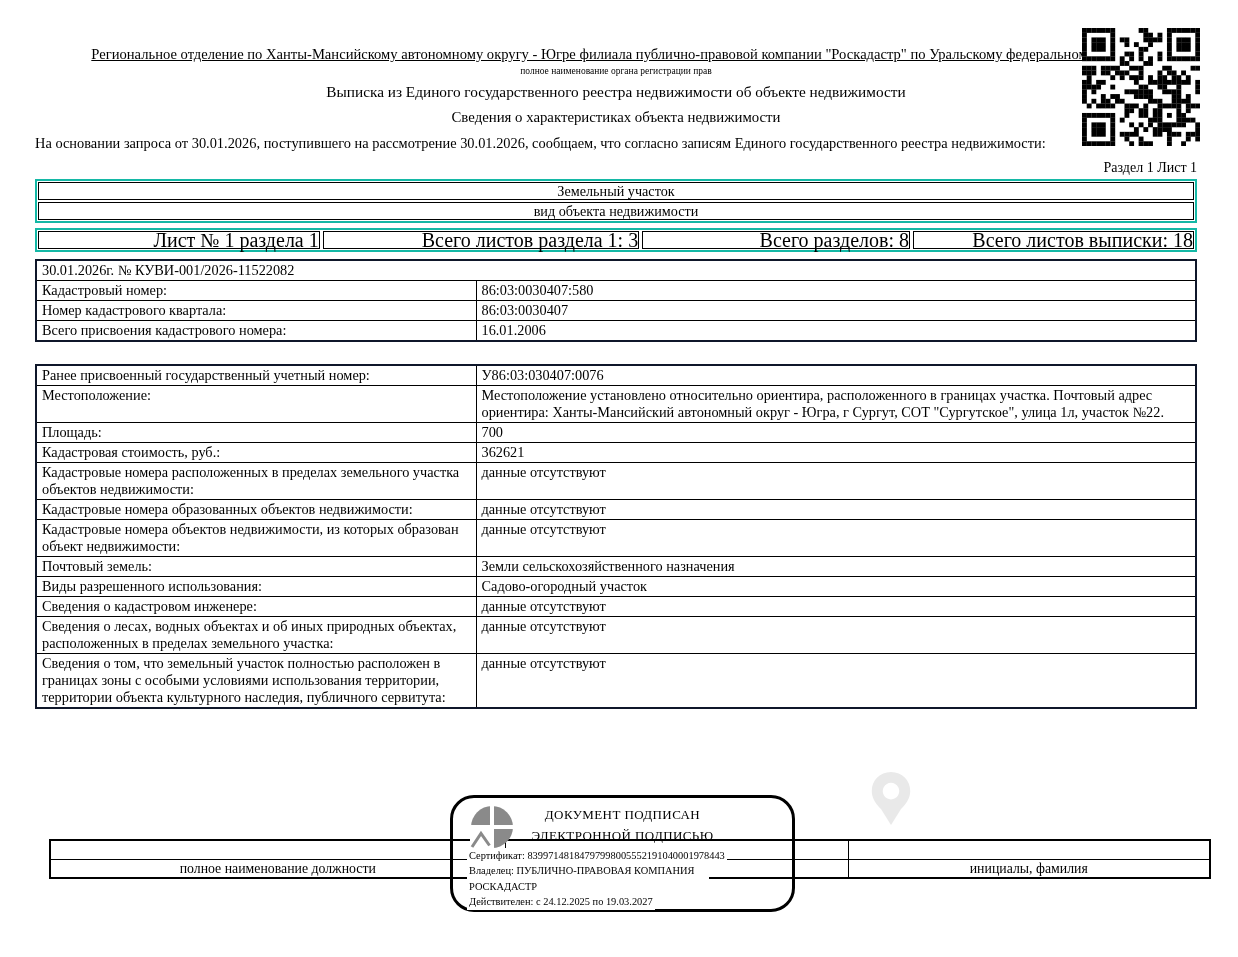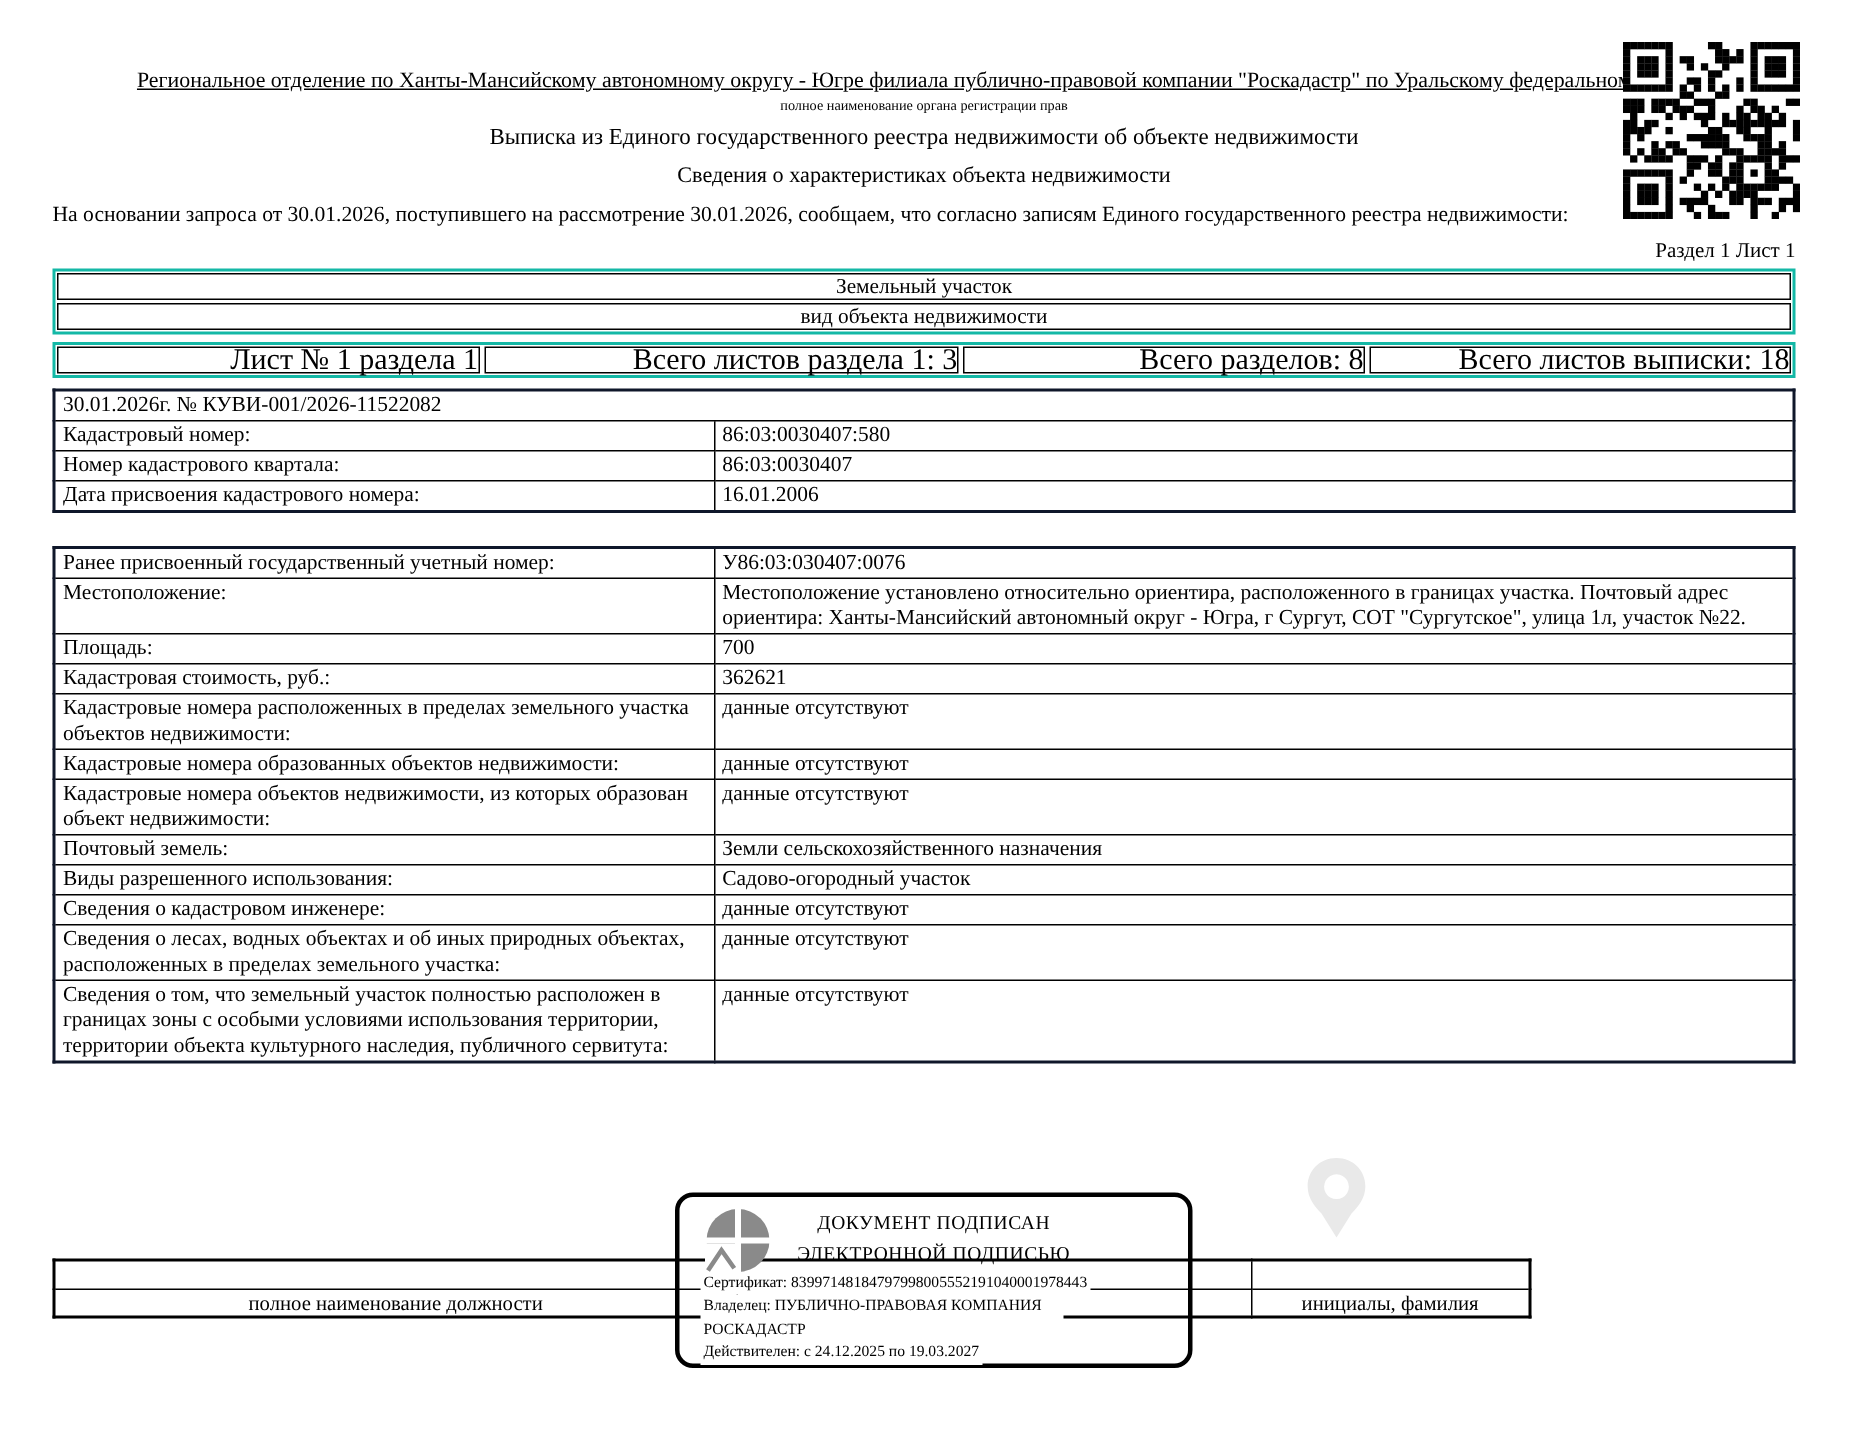--- a/index.html
+++ b/index.html
@@ -26,27 +26,27 @@
 
   
   table.doc-table{width:100%;border-collapse:collapse;border:2px solid #0f172a;table-layout:fixed;}
   table.doc-table td{border:1px solid #000;font-size:14.3px;line-height:17px;padding:1px 5px;vertical-align:top;background:transparent;}
   .tC{margin-top:7px;}
   .tD{margin-top:22px;}
   .req-row td{border-bottom:2px solid #000;}
   col.lab{width:440px;}
 
   
-  table.sig{position:absolute;left:35px;top:839px;width:986px;border-collapse:collapse;border:2px solid #000;table-layout:fixed;z-index:1;}
+  table.sig{position:absolute;left:49px;top:839px;width:1162px;border-collapse:collapse;border:2px solid #000;table-layout:fixed;z-index:1;}
   table.sig td{border:1px solid #000;background:transparent;font-size:13.8px;text-align:center;padding:0;}
   .sig-r1 td{height:18px;}
   .sig-r2 td{height:17px;line-height:17px;}
 
   
-  .stamp{position:absolute;left:450px;top:795px;width:339px;height:111px;border:3px solid #000;border-radius:12px;background:transparent;z-index:3;}
+  .stamp{position:absolute;left:450px;top:795px;width:339px;height:111px;border:3px solid #000;border-radius:24px;background:transparent;z-index:3;}
   .stamp-logo{position:absolute;left:17px;top:7px;}
   .st-titles{position:absolute;left:0;right:0;top:10px;text-align:center;}
   .st-t1{font-size:13px;line-height:14px;letter-spacing:.4px;}
   .st-t2{font-size:13px;line-height:14px;letter-spacing:.4px;margin-top:7px;}
   .st-meta{position:absolute;left:14px;top:50px;font-size:10.4px;line-height:15.4px;}
   .st-row{background:#fff;display:inline-block;padding:0 2px;}
   .st-owner{max-width:238px;}
 
   
   .qr{position:absolute;left:1082px;top:28px;width:118px;height:118px;z-index:2;}
@@ -415,21 +415,21 @@
       </tr>
       <tr>
         <td>Кадастровый номер:</td>
         <td>86:03:0030407:580</td>
       </tr>
       <tr>
         <td>Номер кадастрового квартала:</td>
         <td>86:03:0030407</td>
       </tr>
       <tr>
-        <td>Дата присвоения кадастрового номера:</td>
+        <td>Всего присвоения кадастрового номера:</td>
         <td>16.01.2006</td>
       </tr>
     </tbody>
       </table>
 
     <table class="doc-table tD">
       <colgroup>
           <col class="lab">
           <col>
         </colgroup>

